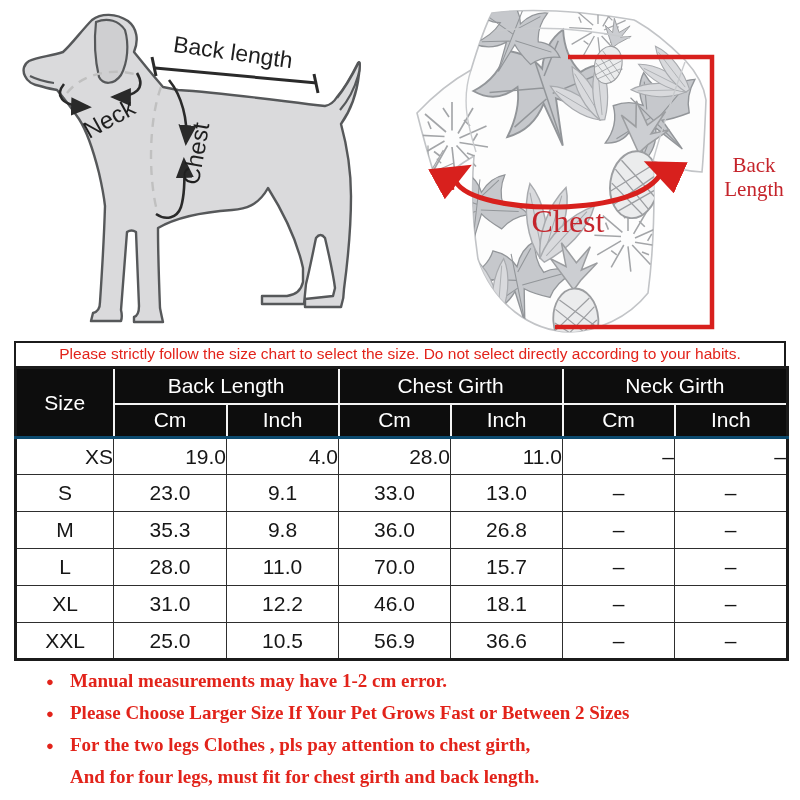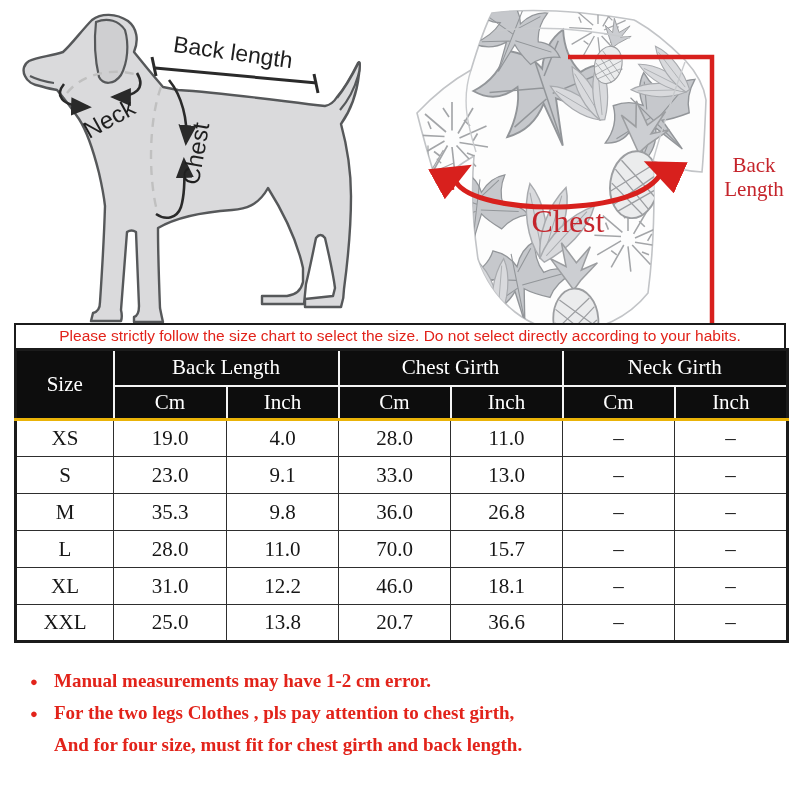--- a/index.html
+++ b/index.html
@@ -5,35 +5,35 @@
   html,body{margin:0;padding:0;background:#fff;}
   #canvas{position:relative;width:800px;height:800px;background:#ffffff;overflow:hidden;
           font-family:"Liberation Sans",sans-serif;}
   svg text{user-select:none;}
 
   
   #dog-diagram{position:absolute;left:0;top:0;}
   #shirt-diagram{position:absolute;left:400px;top:0;}
 
   
-  #size-section{position:absolute;left:14px;top:323px;width:732px;}
+  #size-section{position:absolute;left:14px;top:341px;width:732px;}
   #banner{box-sizing:border-box;width:772px;height:25px;border:2px solid #1b1b1b;border-bottom:none;
           background:#ffffff;color:#e2231a;font-size:15.5px;line-height:21px;text-align:center;
           white-space:nowrap;overflow:hidden;font-family:"Liberation Sans",sans-serif;}
   table#size-table{border-collapse:collapse;table-layout:fixed;width:772px;
-          border:3px solid #1b1b1b;font-family:Liberation Serif, serif;}
+          border:3px solid #1b1b1b;font-family:Liberation Sans, sans-serif;}
   #size-table th{background:#0d0d0d;color:#ffffff;font-weight:normal;font-size:21px;
           border:2px solid #f4f4f4;padding:0;text-align:center;}
   #size-table td{background:#ffffff;color:#161616;font-size:21px;border:1px solid #2e2e2e;
           padding:0;text-align:center;}
-  #size-table tbody tr:first-child td{border-top:3px solid #eab308;}
+  #size-table tbody tr:first-child td{border-top:3px solid #0c4a6e;text-align:right;}
   tr.group-row{height:36px;} tr.unit-row{height:34px;} tr.data-row{height:37px;}
 
   
-  #notes{position:absolute;left:30px;top:670px;width:740px;color:#e2231a;
+  #notes{position:absolute;left:46px;top:670px;width:740px;color:#e2231a;
          font-family:"Liberation Serif",serif;font-weight:bold;font-size:19px;}
   .note-line{margin-bottom:10px;line-height:21px;}
   .bullet{display:inline-block;width:24px;font-size:13px;vertical-align:1px;}
   .note-cont{padding-left:24px;line-height:21px;}
 </style>
 </head>
 <body>
 
 <div id="canvas">
 
@@ -240,33 +240,36 @@
           <td>31.0</td>
           <td>12.2</td>
           <td>46.0</td>
           <td>18.1</td>
           <td>–</td>
           <td>–</td>
         </tr>
         <tr class="data-row">
           <td>XXL</td>
           <td>25.0</td>
-          <td>13.8</td>
-          <td>20.7</td>
+          <td>10.5</td>
+          <td>56.9</td>
           <td>36.6</td>
           <td>–</td>
           <td>–</td>
         </tr>
       </tbody>
     </table>
   </div>
 
   <div id="notes">
     <div class="note-line">
       <span class="bullet">●</span><span>Manual measurements may have 1-2 cm error.</span>
     </div>
     <div class="note-line">
+      <span class="bullet">●</span><span>Please Choose Larger Size If Your Pet Grows Fast or Between 2 Sizes</span>
+    </div>
+    <div class="note-line">
       <span class="bullet">●</span><span>For the two legs Clothes , pls pay attention to chest girth,</span>
     </div>
-    <div class="note-cont">And for four size, must fit for chest girth and back length.</div>
+    <div class="note-cont">And for four legs, must fit for chest girth and back length.</div>
   </div>
 
 </div>
 
 </body></html>

